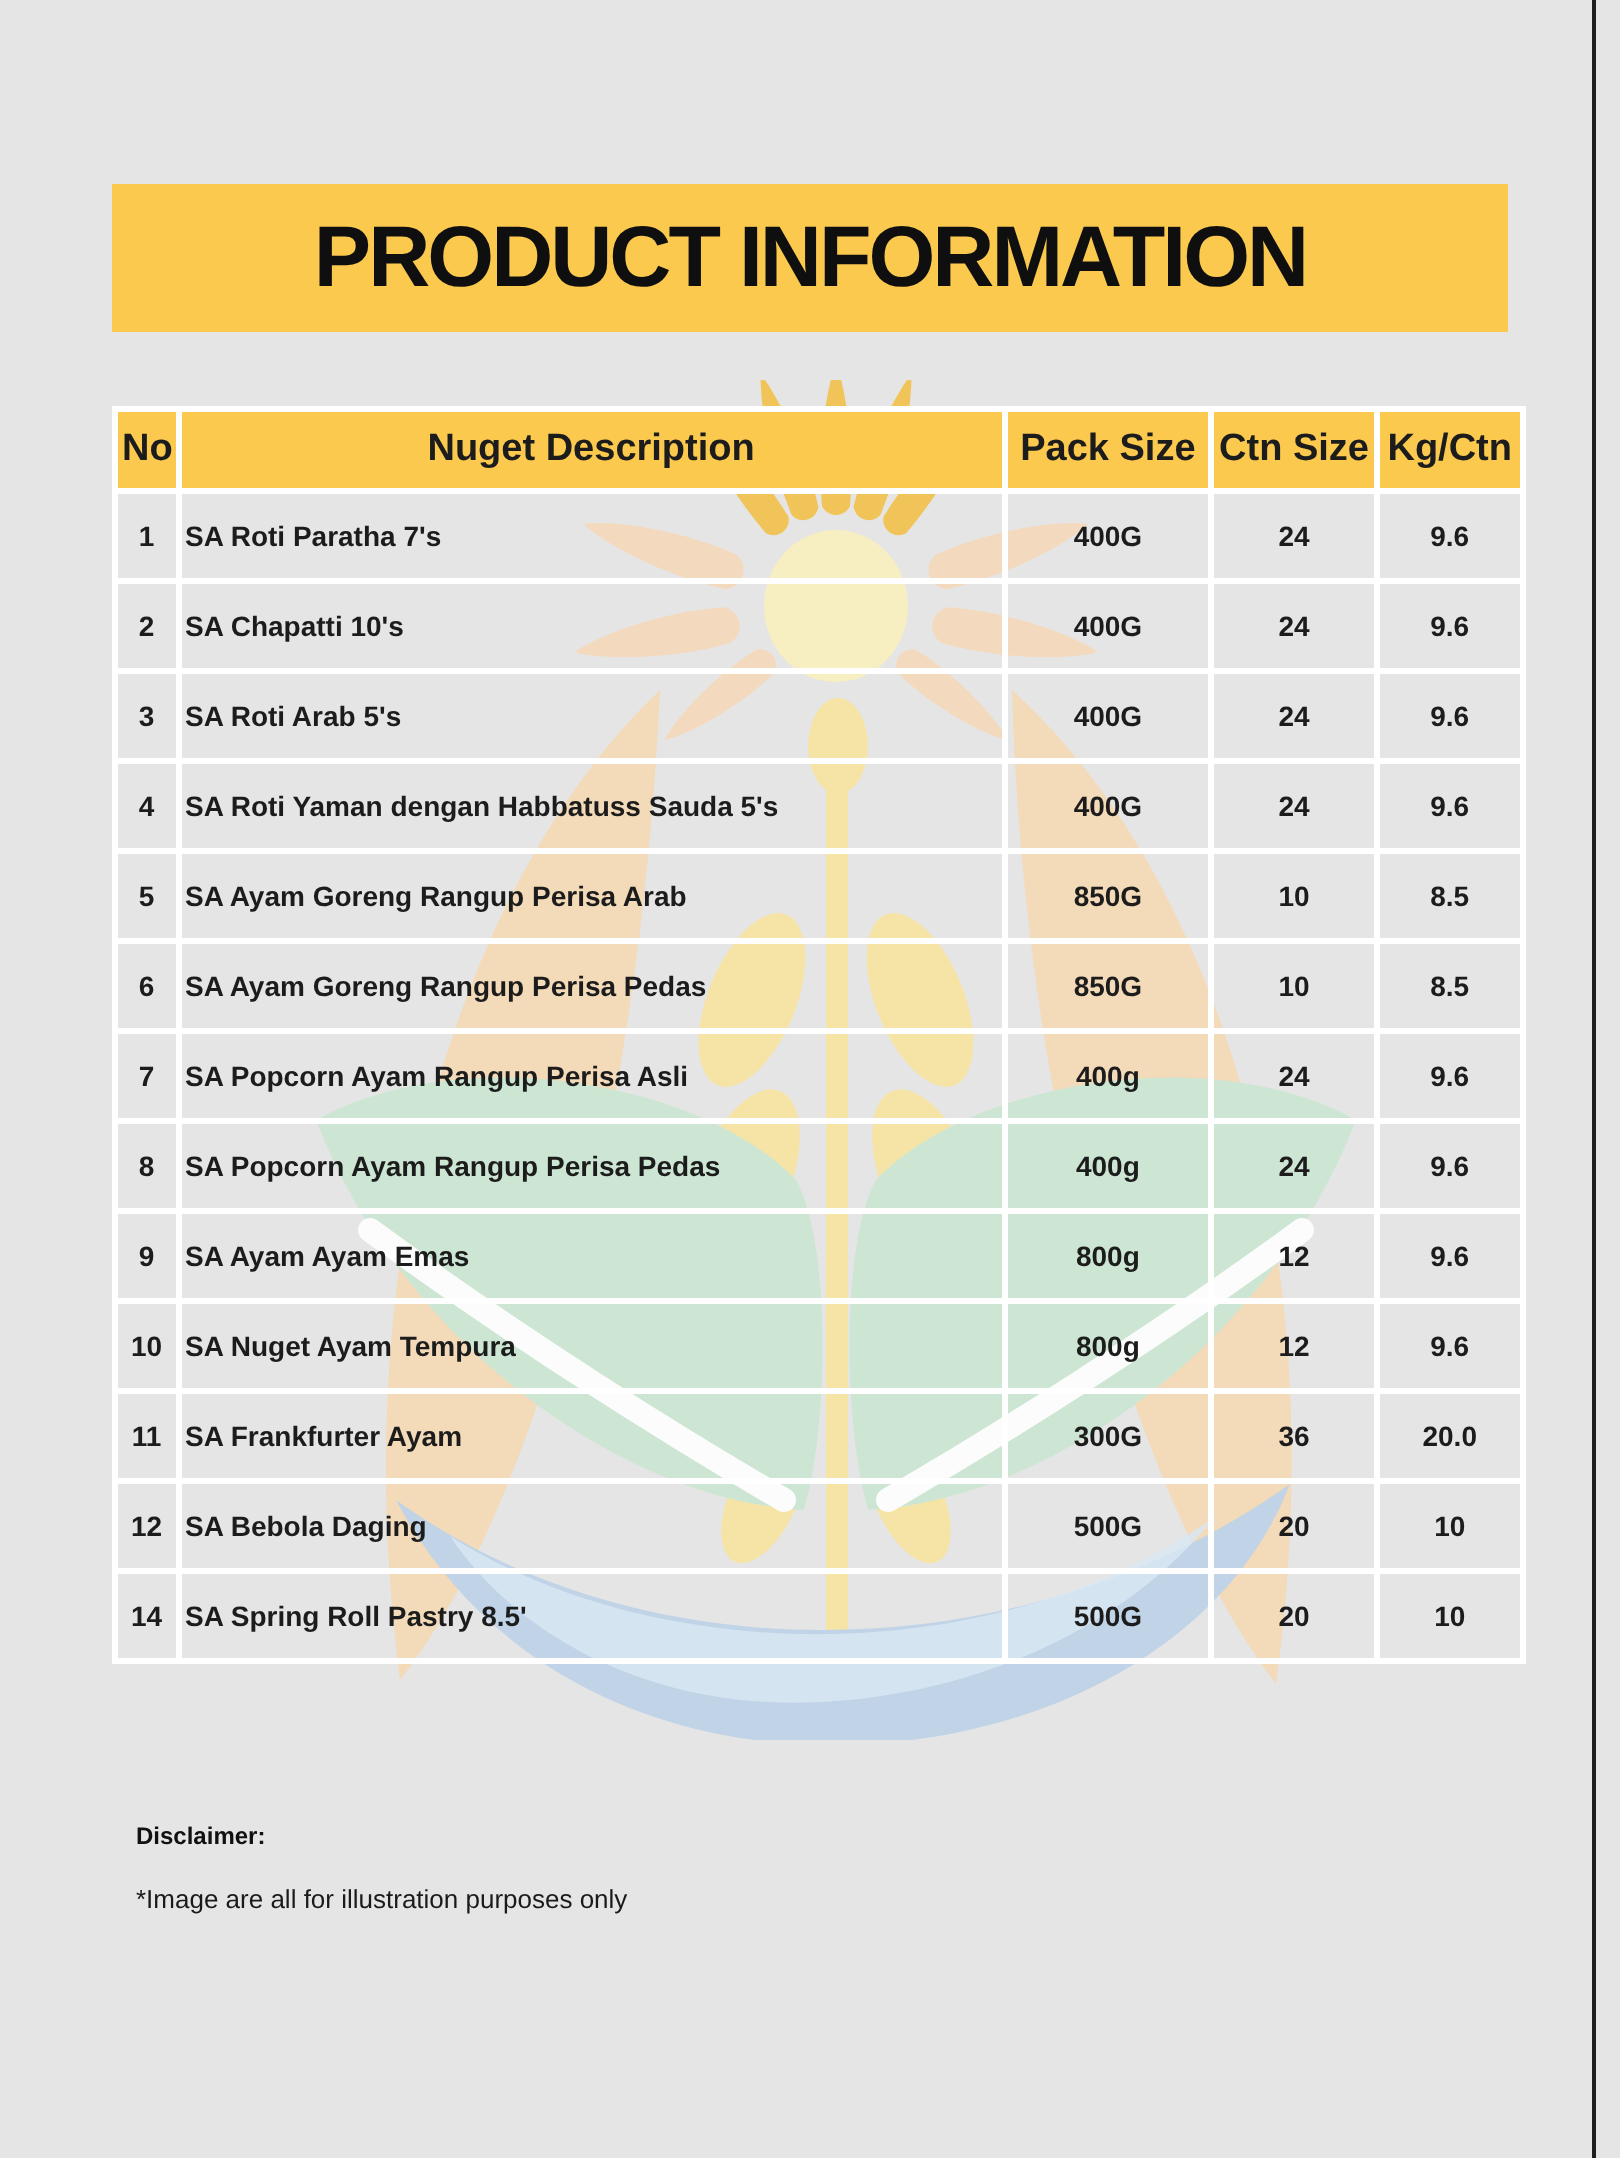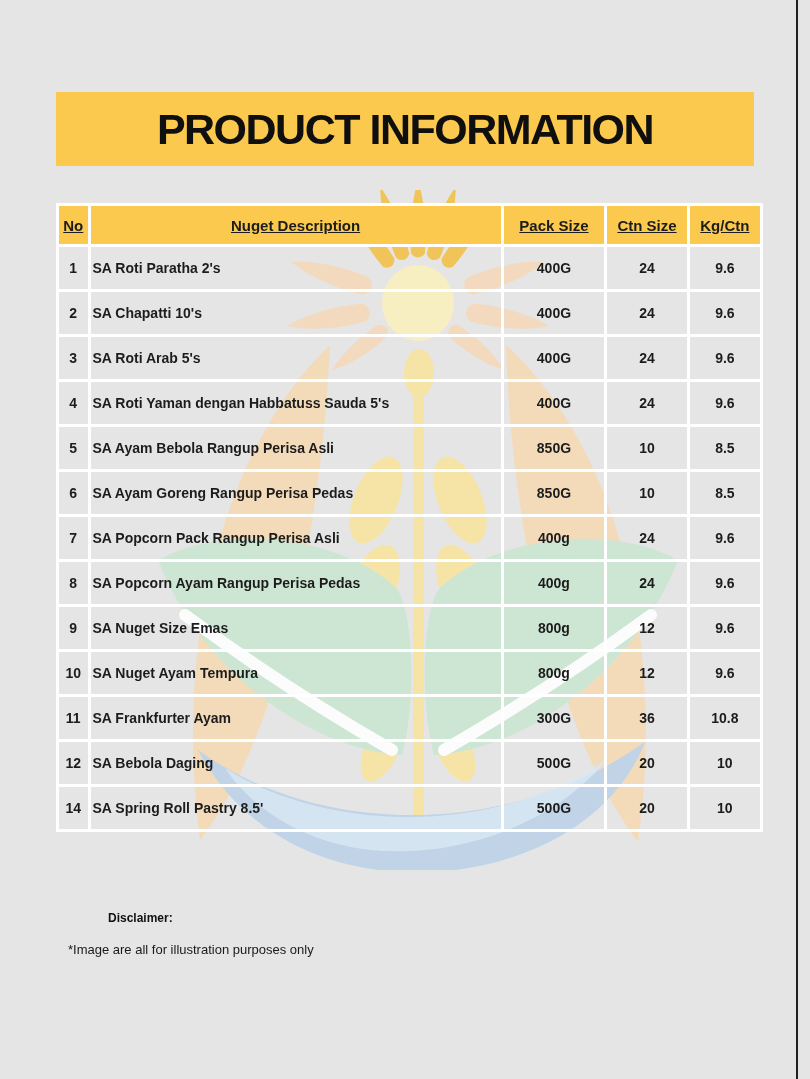--- a/index.html
+++ b/index.html
@@ -22,27 +22,27 @@
   
   table.products{
     position:absolute;left:56px;top:203px;width:707px;
     border-collapse:collapse;table-layout:fixed;z-index:2;
   }
   table.products th,table.products td{
     border:3px solid #ffffff;background:transparent;
     font-weight:700;color:#1c1c1c;overflow:hidden;white-space:nowrap;
   }
   table.products th{
-    background:#FBC94E;height:38px;font-size:15px;text-align:center;padding:0 2px;text-decoration:underline;
+    background:#FBC94E;height:38px;font-size:19px;text-align:center;padding:0 2px;
   }
   table.products td{height:42px;font-size:14px;text-align:center;padding:0 2px;}
   table.products td.desc{text-align:left;padding-left:2px;}
   
   .disclaimer{position:absolute;left:68px;top:911px;z-index:2;}
-  .disclaimer .label{font-size:12px;font-weight:700;color:#111;margin-left:40px;}
+  .disclaimer .label{font-size:12px;font-weight:700;color:#111;}
   .disclaimer .text{font-size:13px;font-weight:400;color:#1a1a1a;margin-top:17px;}
 </style>
 </head>
 <body>
 
 <div class="page">
 
   <svg class="watermark" viewBox="0 0 560 680" aria-hidden="true">
 
     <g>
@@ -117,21 +117,21 @@
         <th>No</th>
         <th>Nuget Description</th>
         <th>Pack Size</th>
         <th>Ctn Size</th>
         <th>Kg/Ctn</th>
       </tr>
     </thead>
     <tbody>
         <tr>
       <td>1</td>
-      <td class="desc">SA Roti Paratha 2's</td>
+      <td class="desc">SA Roti Paratha 7's</td>
       <td>400G</td>
       <td>24</td>
       <td>9.6</td>
     </tr>
         <tr>
       <td>2</td>
       <td class="desc">SA Chapatti 10's</td>
       <td>400G</td>
       <td>24</td>
       <td>9.6</td>
@@ -145,66 +145,66 @@
     </tr>
         <tr>
       <td>4</td>
       <td class="desc">SA Roti Yaman dengan Habbatuss Sauda 5's</td>
       <td>400G</td>
       <td>24</td>
       <td>9.6</td>
     </tr>
         <tr>
       <td>5</td>
-      <td class="desc">SA Ayam Bebola Rangup Perisa Asli</td>
+      <td class="desc">SA Ayam Goreng Rangup Perisa Arab</td>
       <td>850G</td>
       <td>10</td>
       <td>8.5</td>
     </tr>
         <tr>
       <td>6</td>
       <td class="desc">SA Ayam Goreng Rangup Perisa Pedas</td>
       <td>850G</td>
       <td>10</td>
       <td>8.5</td>
     </tr>
         <tr>
       <td>7</td>
-      <td class="desc">SA Popcorn Pack Rangup Perisa Asli</td>
+      <td class="desc">SA Popcorn Ayam Rangup Perisa Asli</td>
       <td>400g</td>
       <td>24</td>
       <td>9.6</td>
     </tr>
         <tr>
       <td>8</td>
       <td class="desc">SA Popcorn Ayam Rangup Perisa Pedas</td>
       <td>400g</td>
       <td>24</td>
       <td>9.6</td>
     </tr>
         <tr>
       <td>9</td>
-      <td class="desc">SA Nuget Size Emas</td>
+      <td class="desc">SA Ayam Ayam Emas</td>
       <td>800g</td>
       <td>12</td>
       <td>9.6</td>
     </tr>
         <tr>
       <td>10</td>
       <td class="desc">SA Nuget Ayam Tempura</td>
       <td>800g</td>
       <td>12</td>
       <td>9.6</td>
     </tr>
         <tr>
       <td>11</td>
       <td class="desc">SA Frankfurter Ayam</td>
       <td>300G</td>
       <td>36</td>
-      <td>10.8</td>
+      <td>20.0</td>
     </tr>
         <tr>
       <td>12</td>
       <td class="desc">SA Bebola Daging</td>
       <td>500G</td>
       <td>20</td>
       <td>10</td>
     </tr>
         <tr>
       <td>14</td>

